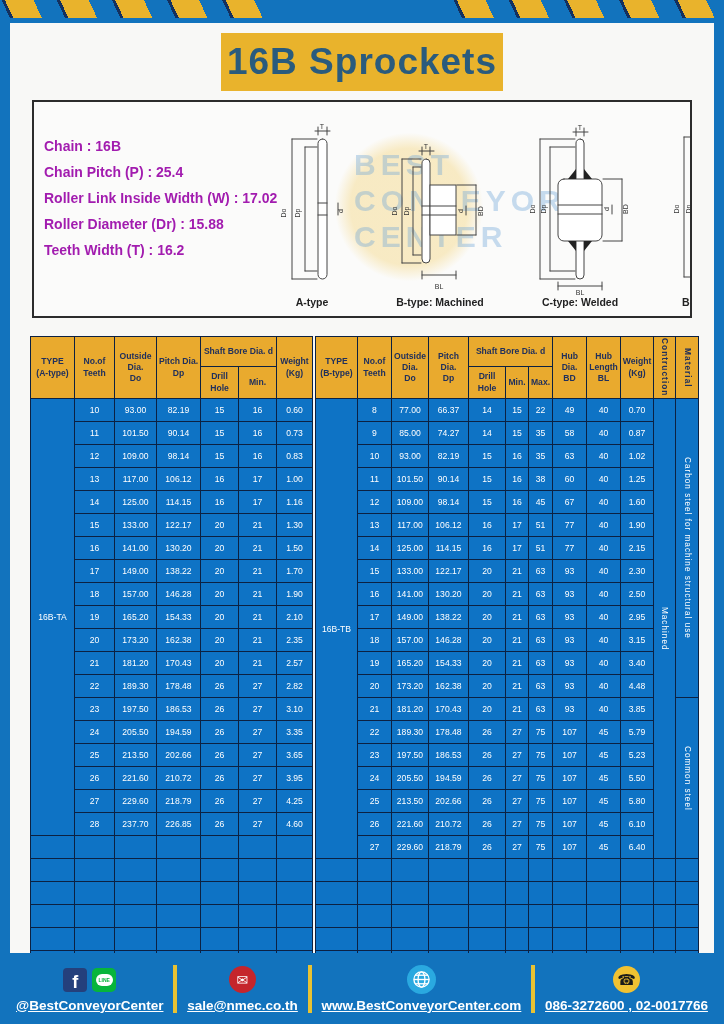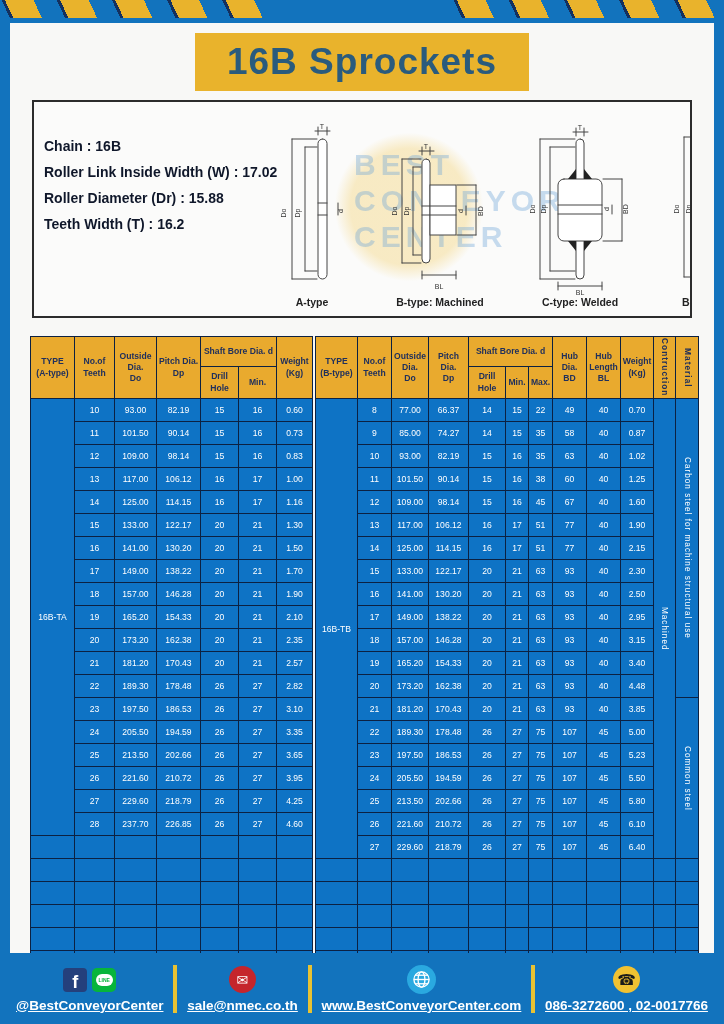--- a/index.html
+++ b/index.html
@@ -9,28 +9,28 @@
   }
   
   .top-bar{position:absolute;top:0;left:0;right:0;height:23px;background:#1273bd;}
   .stripes{position:absolute;top:0;height:18px;width:272px;
     background:repeating-linear-gradient(65deg,#1273bd 0 9px,#14305e 9px 12px,#e9b32c 12px 38px,#1273bd 38px 50px);}
   .stripes.left{left:0;}
   .stripes.right{right:0;}
   
   .content{position:absolute;left:10px;right:10px;top:23px;bottom:71px;background:#f8f8f6;}
   
-  .banner{position:absolute;left:50%;transform:translateX(-50%);top:10px;width:334px;height:58px;
+  .banner{position:absolute;left:50%;transform:translateX(-50%);top:10px;width:282px;height:58px;
     background:#e9b32c;display:flex;align-items:center;justify-content:center;}
   .banner-text{font-size:37px;font-weight:800;color:#2a5b7d;letter-spacing:1px;}
   
   .spec-box{position:absolute;left:22px;right:22px;top:77px;height:214px;border:2px solid #2c2c2c;
     background:#fbfbfa;display:flex;overflow:hidden;}
   .spec-text{width:228px;padding:32px 0 0 10px;position:relative;z-index:2;}
-  .spec-line{font-weight:700;color:#0f172a;font-size:14px;line-height:1.85;white-space:nowrap;}
+  .spec-line{font-weight:700;color:#a21caf;font-size:14px;line-height:1.85;white-space:nowrap;}
   .figures{flex:1;display:flex;align-items:flex-end;justify-content:space-between;
     padding:22px 8px 8px 0;position:relative;z-index:1;gap:36px;}
   .figure{display:flex;flex-direction:column;align-items:center;}
   .figure-label{font-size:10.5px;color:#222;font-weight:700;margin-top:1px;white-space:nowrap;}
   .figure svg text{font-family:"Liberation Sans",sans-serif;font-size:7px;fill:#333;}
   .figure svg{stroke-linecap:round;}
   .wm-star{position:absolute;left:300px;top:30px;width:150px;height:150px;border-radius:50%;
     background:radial-gradient(circle,rgba(240,195,70,.30) 0 55%,rgba(240,195,70,0) 70%);z-index:0;}
   .wm-text{position:absolute;left:320px;top:45px;z-index:0;color:rgba(110,165,215,.38);
     font-weight:800;font-size:30px;letter-spacing:5px;line-height:1.2;}
@@ -80,20 +80,21 @@
   </div>
 
   <div class="spec-box">
     <div class="wm-star"></div>
     <div class="wm-text" style="white-space:pre-line;">BEST
 CONVEYOR
 CENTER</div>
 
     <div class="spec-text">
         <div class="spec-line">Chain : 16B</div>
+        <div class="spec-line">Chain Pitch (P) : 25.4</div>
         <div class="spec-line">Roller Link Inside Width (W) : 17.02</div>
         <div class="spec-line">Roller Diameter (Dr) : 15.88</div>
         <div class="spec-line">Teeth Width (T) : 16.2</div>
       </div>
 
     <div class="figures">
 
       <div class="figure">
         <svg width="80" height="172" viewBox="0 0 80 172">
           <g stroke="#444" stroke-width="1" fill="none">
@@ -677,21 +678,21 @@
           </tr>
           <tr>
             <td>22</td>
             <td>189.30</td>
             <td>178.48</td>
             <td>26</td>
             <td>27</td>
             <td>75</td>
             <td>107</td>
             <td>45</td>
-            <td>5.00</td>
+            <td>5.79</td>
           </tr>
           <tr>
             <td>23</td>
             <td>197.50</td>
             <td>186.53</td>
             <td>26</td>
             <td>27</td>
             <td>75</td>
             <td>107</td>
             <td>45</td>

